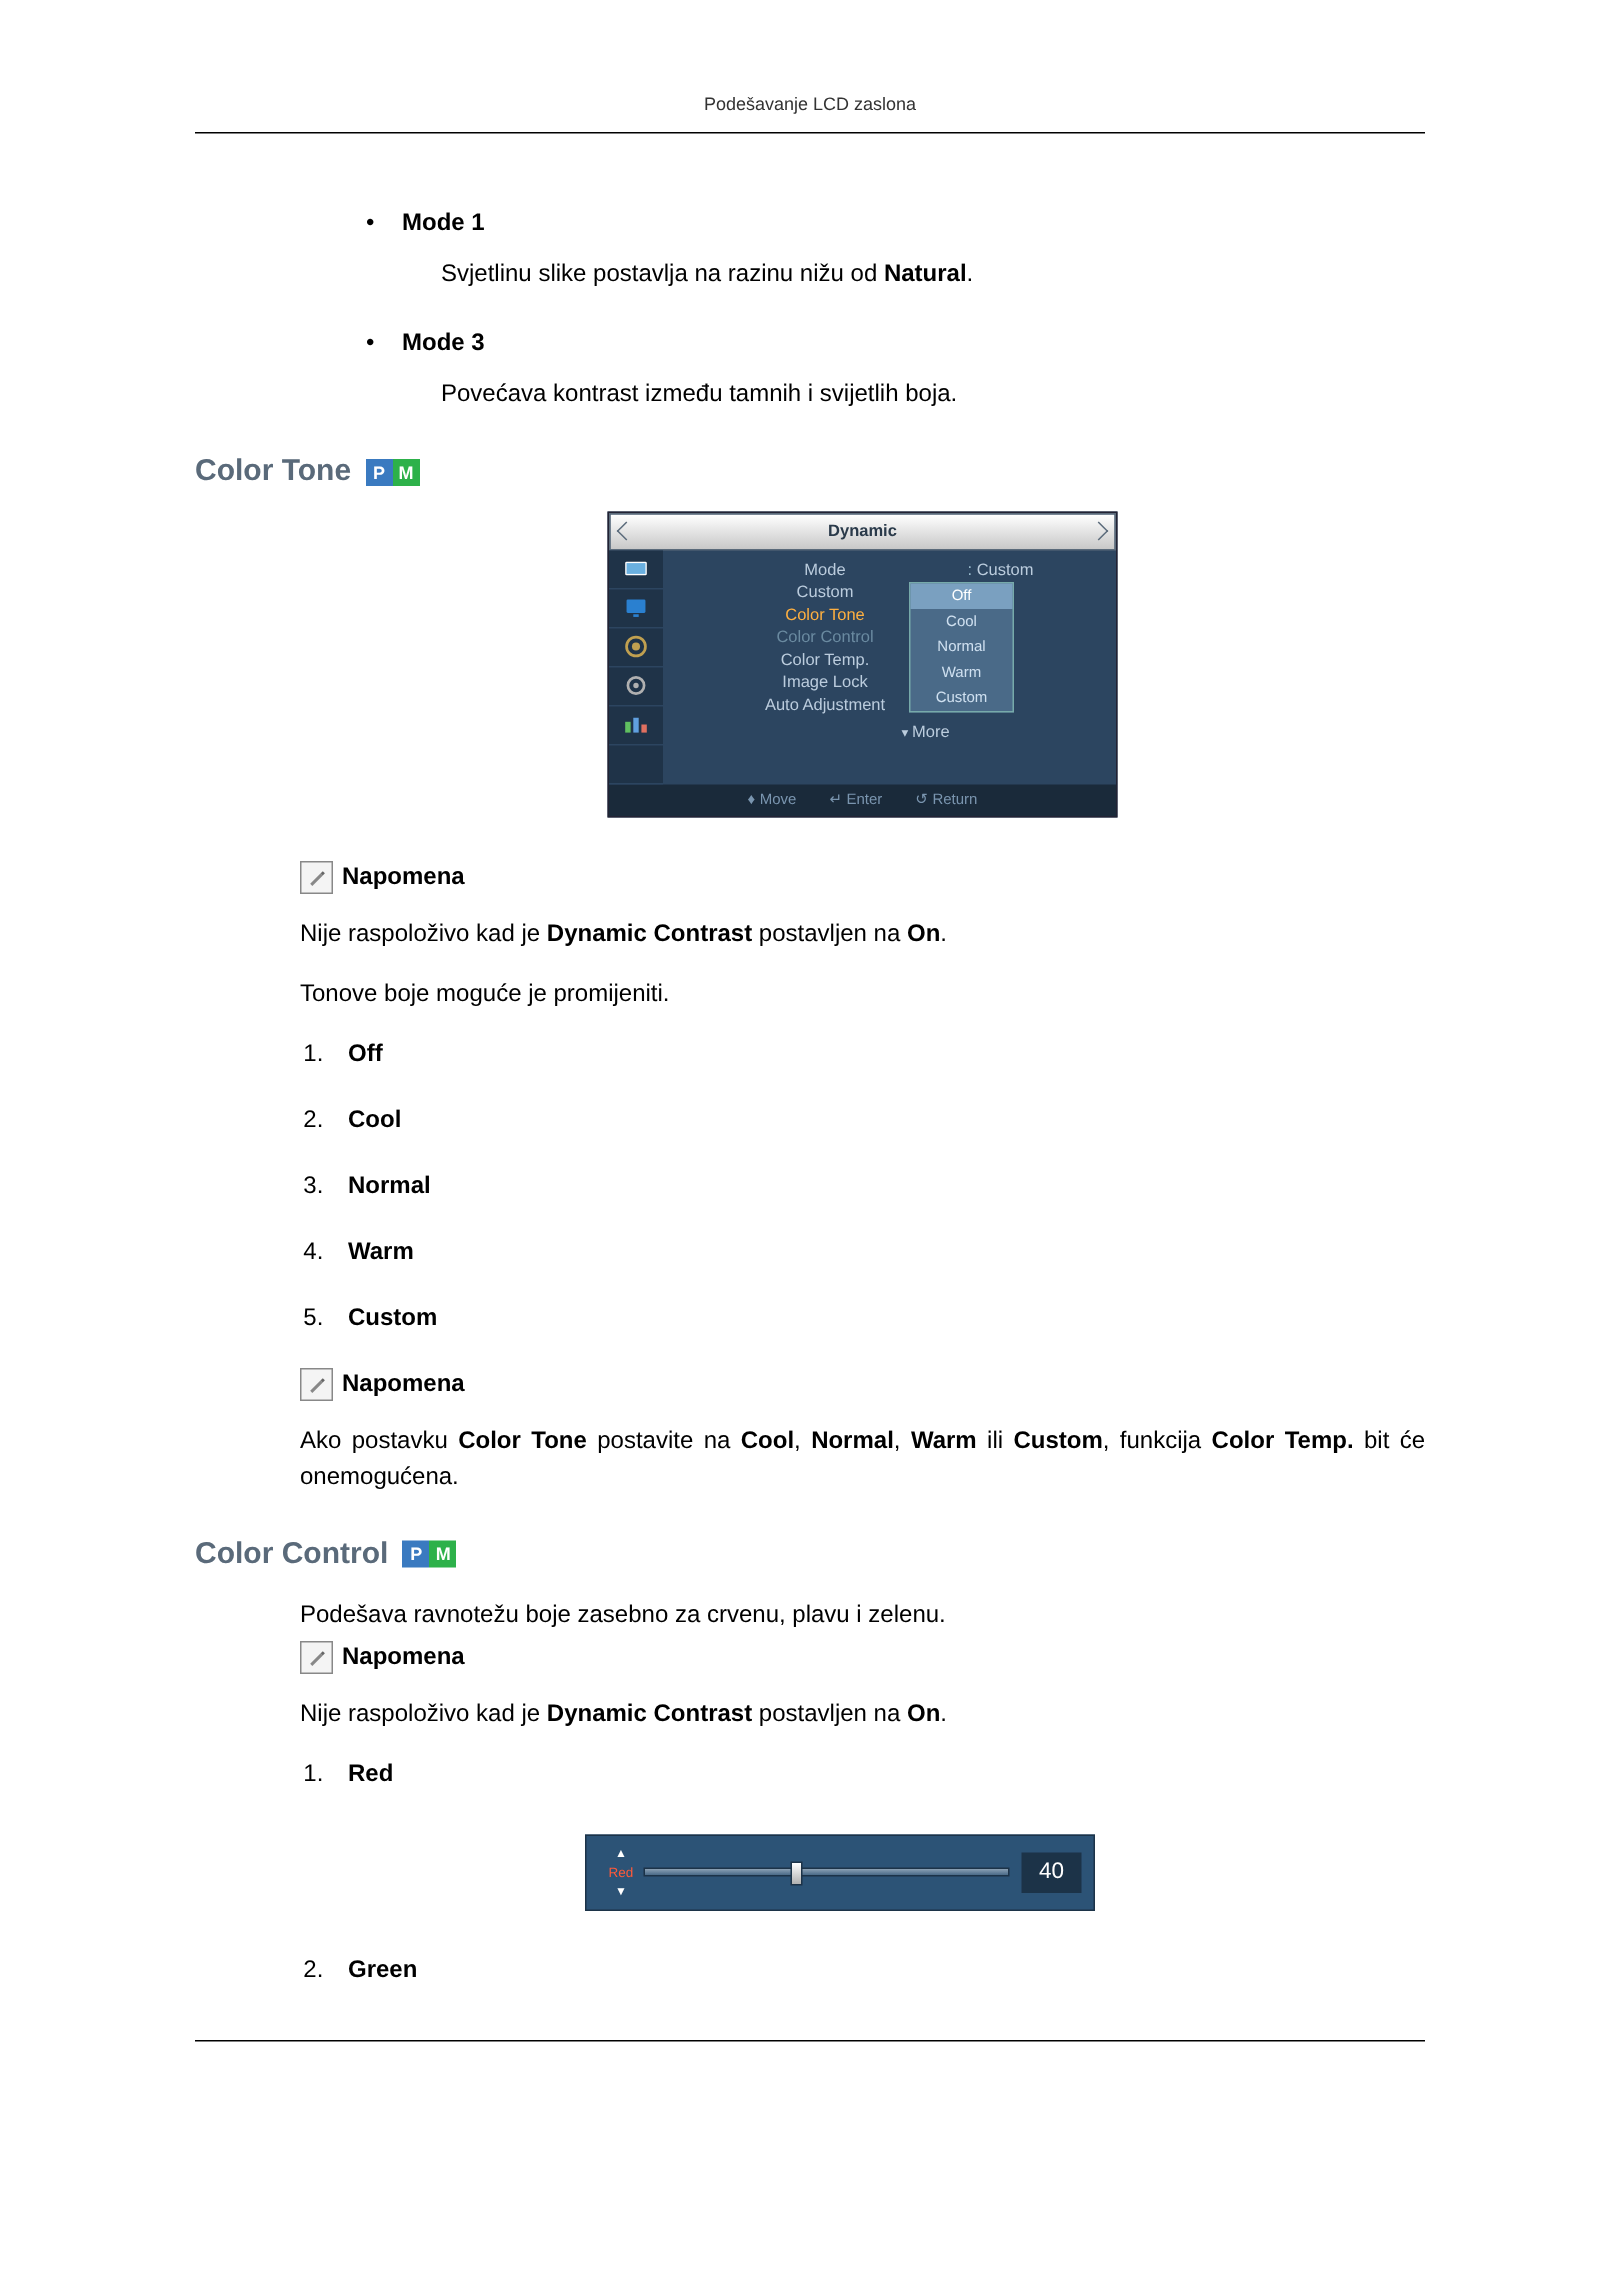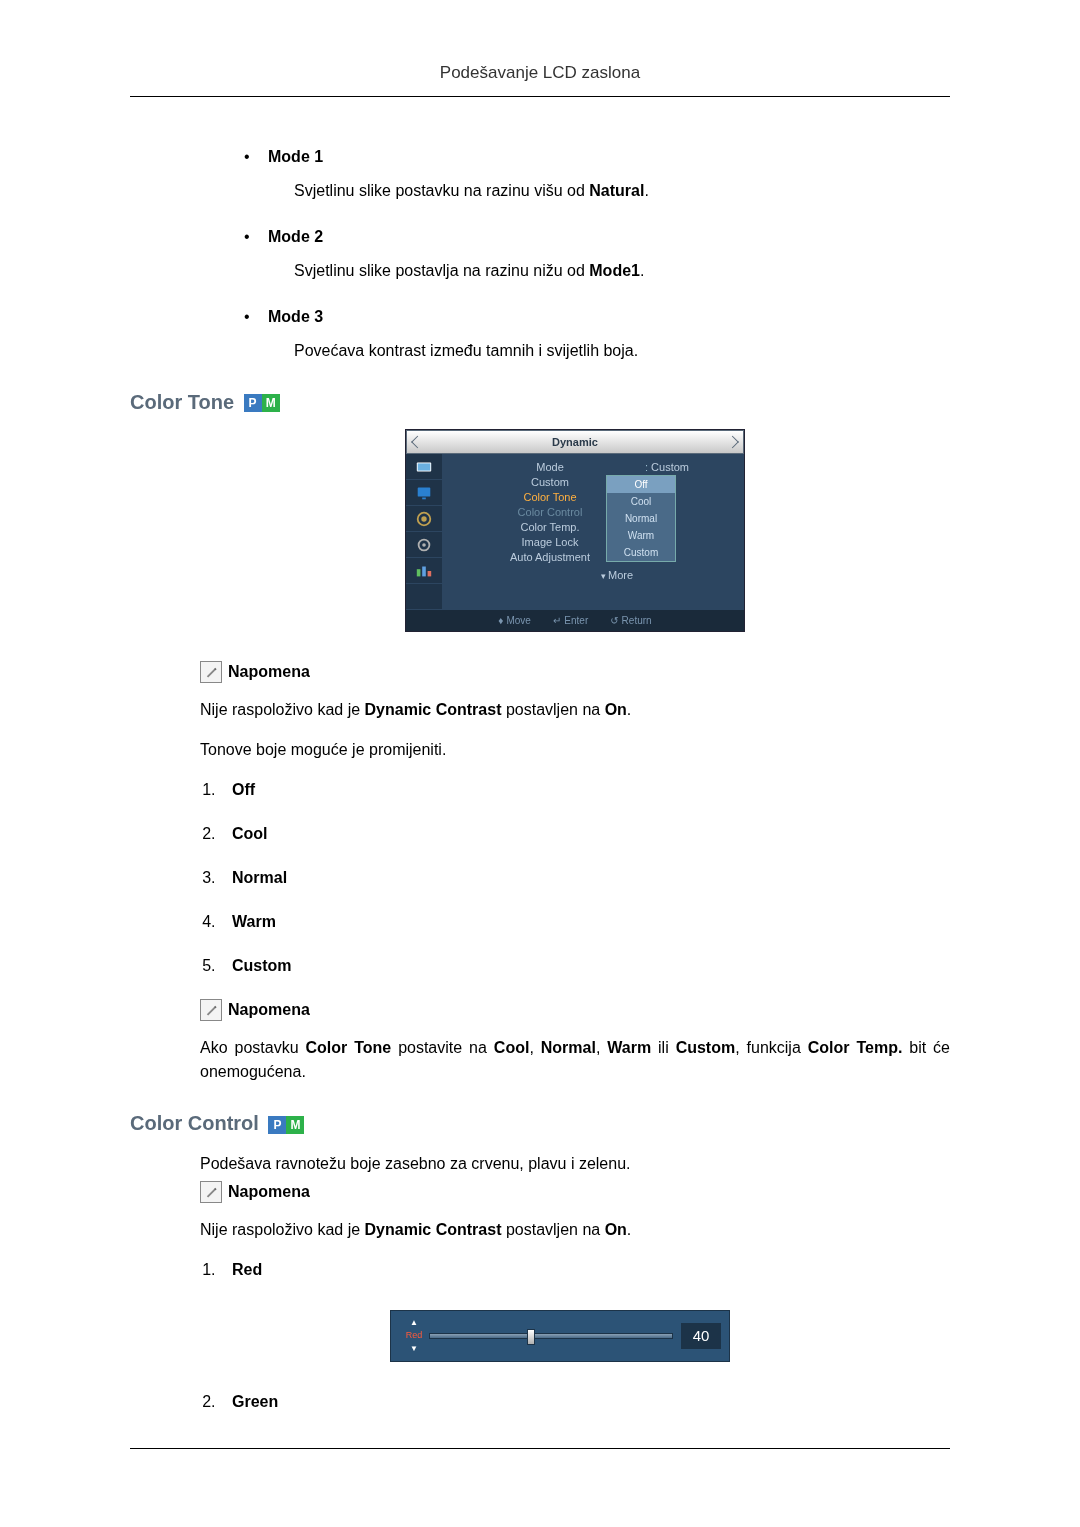--- a/index.html
+++ b/index.html
@@ -7,21 +7,21 @@
       font-family: Arial, Helvetica, sans-serif;
       font-size: 16px;
       color: #000;
       background: #fff;
       width: 1080px;
       padding: 60px 130px 60px 130px;
       line-height: 1.5;
     }
     .page-title {
       text-align: center;
-      font-size: 17px;
+      font-size: 12px;
       color: #333;
       padding-bottom: 10px;
       border-bottom: 1px solid #000;
       margin-bottom: 48px;
     }
     .mode-list { margin-left: 114px; }
     .mode-item { margin-bottom: 22px; }
     .bullet-row { display: flex; align-items: flex-start; margin-bottom: 10px; }
     .bullet-dot { width: 24px; }
     .bullet-dot::before { content: "•"; }
@@ -175,28 +175,21 @@
 <body>
 
 <div class="page-title">Podešavanje LCD zaslona</div>
 
 <div class="mode-list">
   <div class="mode-item">
     <div class="bullet-row">
         <span class="bullet-dot"></span>
         <span class="mode-label">Mode 1</span>
       </div>
-    <div class="mode-desc"><span>Svjetlinu slike postavku na razinu višu od </span><span class="b">Natural</span><span>.</span></div>
-  </div>
-  <div class="mode-item">
-    <div class="bullet-row">
-        <span class="bullet-dot"></span>
-        <span class="mode-label">Mode 2</span>
-      </div>
-    <div class="mode-desc"><span>Svjetlinu slike postavlja na razinu nižu od </span><span class="b">Mode1</span><span>.</span></div>
+    <div class="mode-desc"><span>Svjetlinu slike postavlja na razinu nižu od </span><span class="b">Natural</span><span>.</span></div>
   </div>
   <div class="mode-item">
     <div class="bullet-row">
         <span class="bullet-dot"></span>
         <span class="mode-label">Mode 3</span>
       </div>
     <div class="mode-desc"><span>Povećava kontrast između tamnih i svijetlih boja.</span></div>
   </div>
 </div>
 

